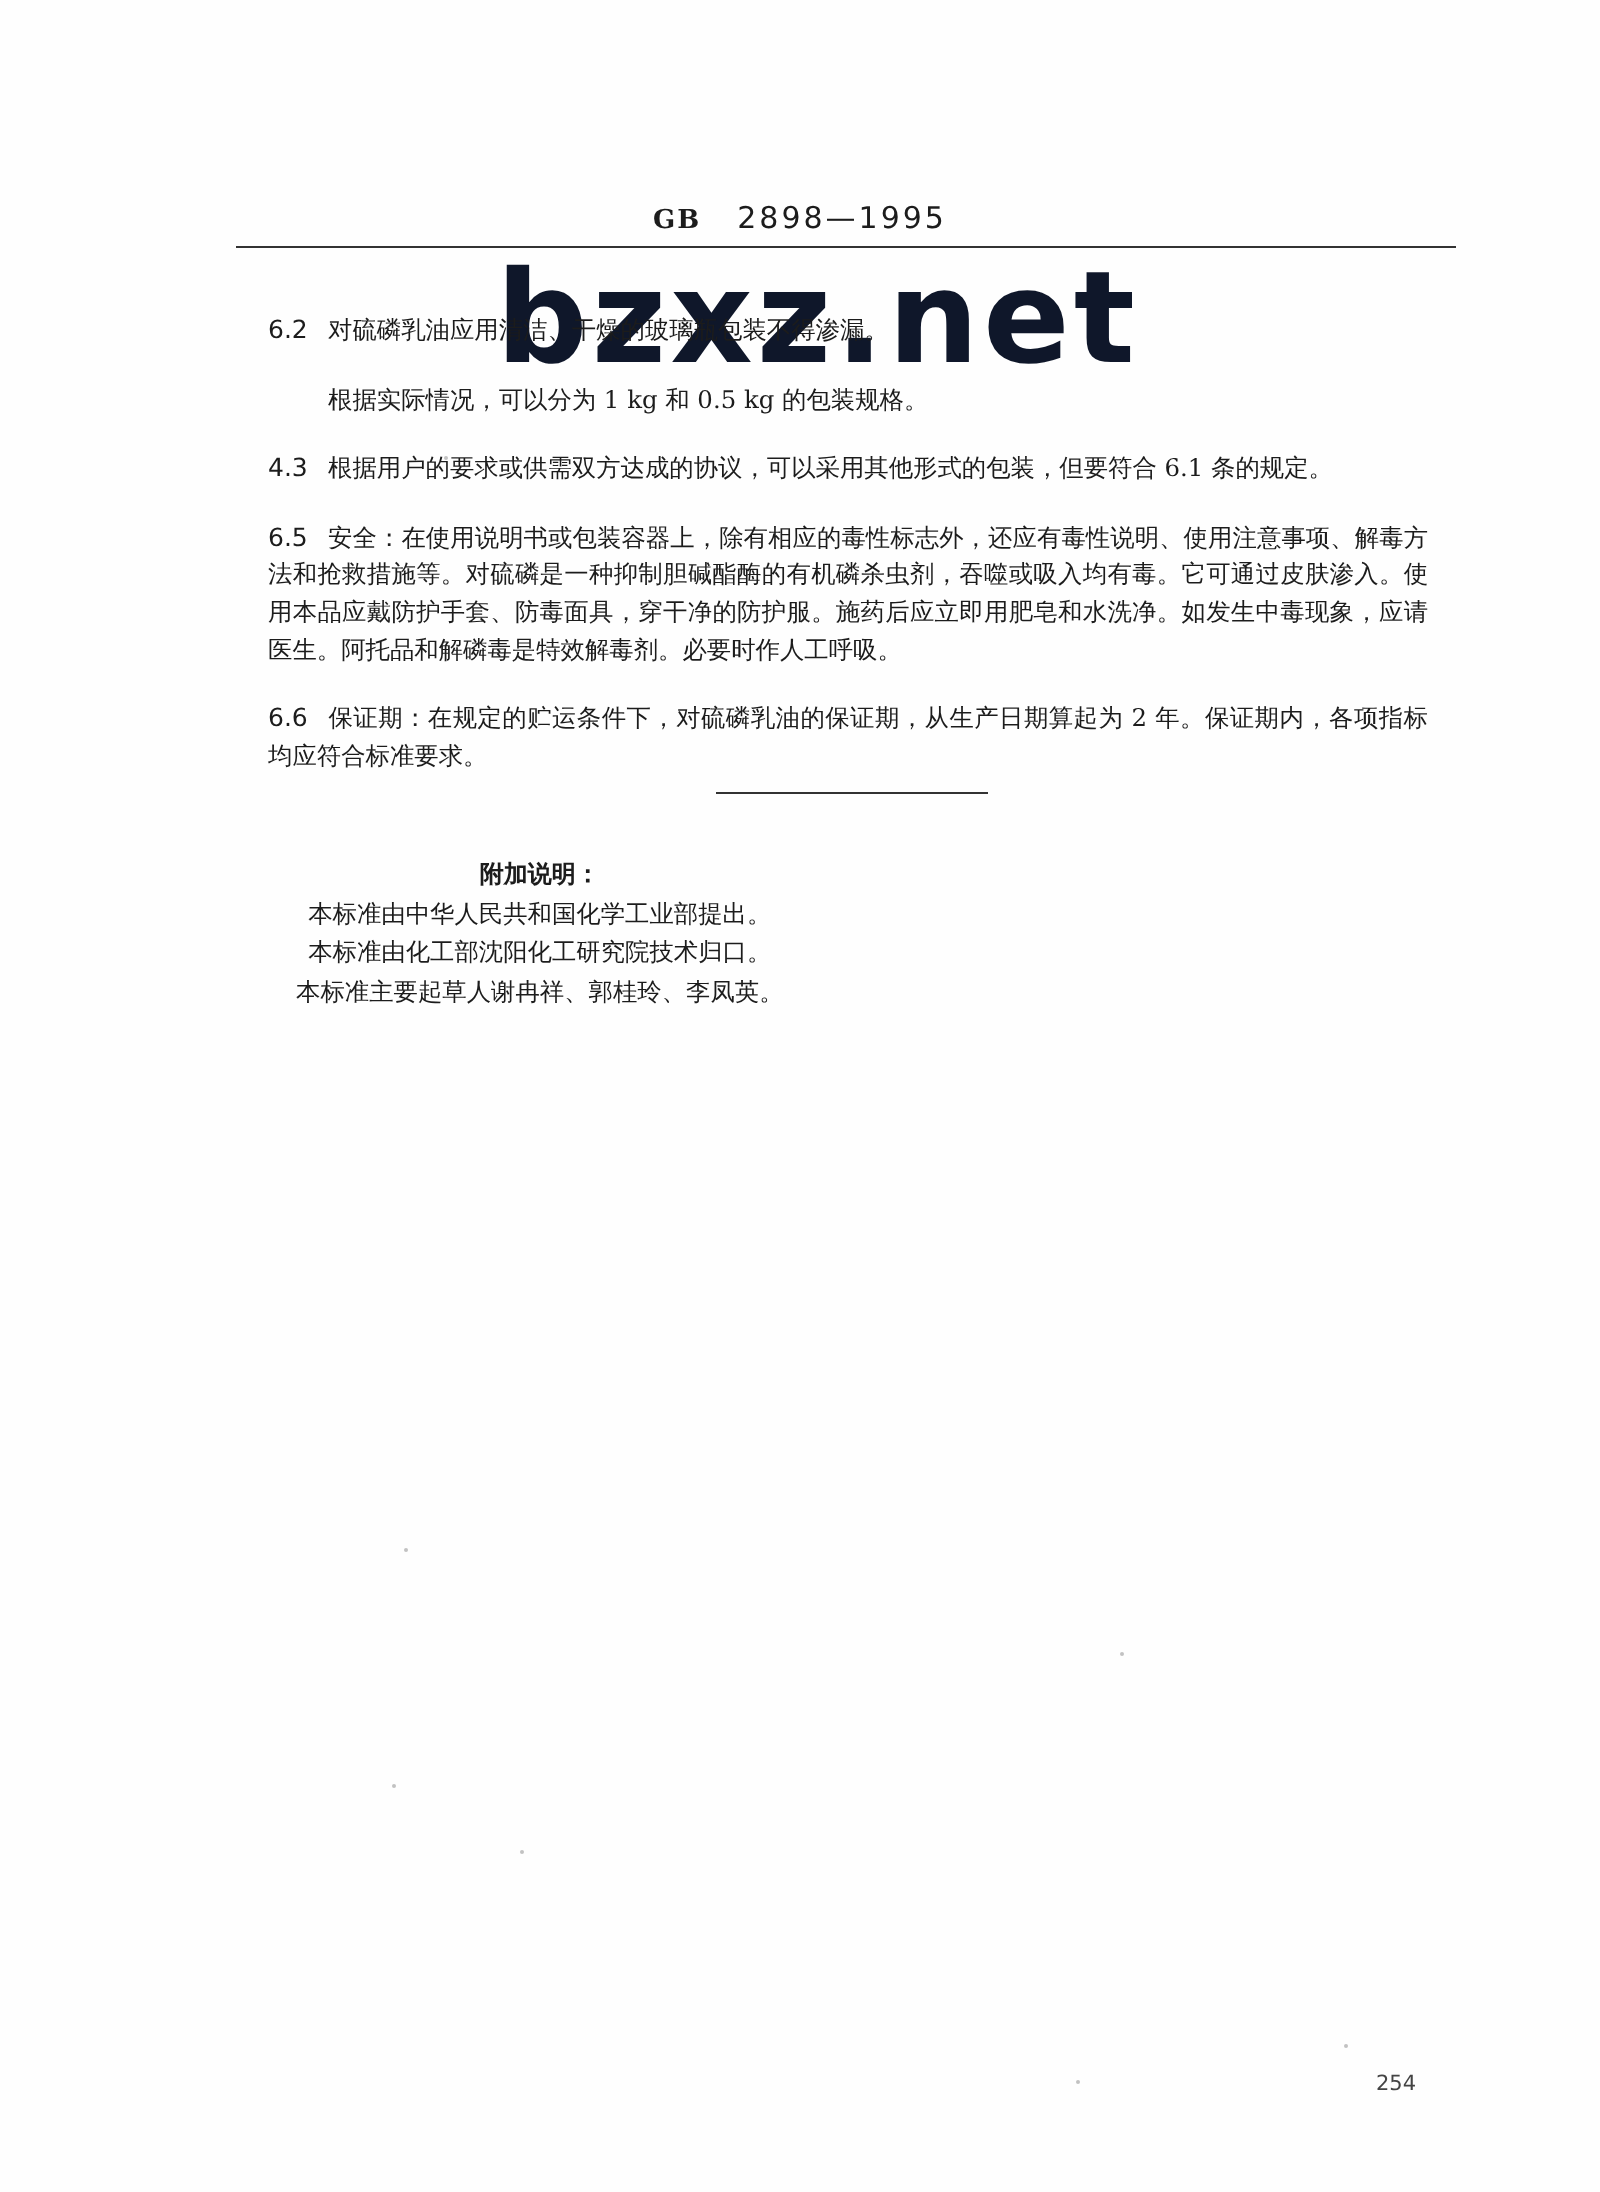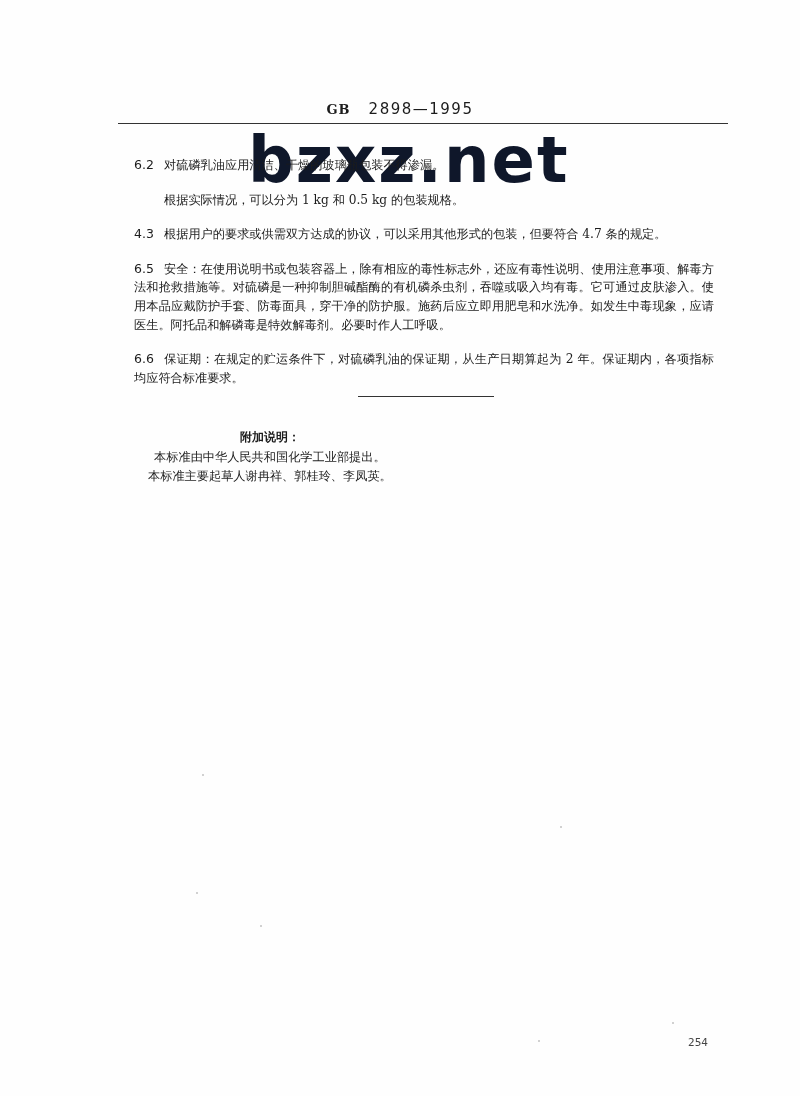--- a/index.html
+++ b/index.html
@@ -140,35 +140,36 @@
   <div class="header-rule"></div>
 
   <div class="body-text">
     <p class="clause">
       <span class="no">6.2</span><span>对硫磷乳油应用清洁、干燥的玻璃瓶包装不得渗漏。</span>
     </p>
     <p class="clause indent">
       <span>根据实际情况，可以分为 1 kg 和 0.5 kg 的包装规格。</span>
     </p>
     <p class="clause">
-      <span class="no">4.3</span><span>根据用户的要求或供需双方达成的协议，可以采用其他形式的包装，但要符合 4.7 条的规定。</span>
+      <span class="no">4.3</span><span>根据用户的要求或供需双方达成的协议，可以采用其他形式的包装，但要符合 6.1 条的规定。</span>
     </p>
     <p class="clause">
       <span class="no">6.5</span><span>安全：在使用说明书或包装容器上，除有相应的毒性标志外，还应有毒性说明、使用注意事项、解毒方法和抢救措施等。对硫磷是一种抑制胆碱酯酶的有机磷杀虫剂，吞噬或吸入均有毒。它可通过皮肤渗入。使用本品应戴防护手套、防毒面具，穿干净的防护服。施药后应立即用肥皂和水洗净。如发生中毒现象，应请医生。阿托品和解磷毒是特效解毒剂。必要时作人工呼吸。</span>
     </p>
     <p class="clause">
       <span class="no">6.6</span><span>保证期：在规定的贮运条件下，对硫磷乳油的保证期，从生产日期算起为 2 年。保证期内，各项指标均应符合标准要求。</span>
     </p>
   </div>
 
   <div class="separator"></div>
 
   <div class="appendix">
     <span class="line title">附加说明：</span>
     <span class="line">本标准由中华人民共和国化学工业部提出。</span>
+    <span class="line">本标准由化工部沈阳化工研究院技术归口。</span>
     <span class="line">本标准主要起草人谢冉祥、郭桂玲、李凤英。</span>
   </div>
 
   <div class="page-number">254</div>
 
   <div class="speck" style="left:202px;top:774px;"></div>
   <div class="speck" style="left:196px;top:892px;"></div>
   <div class="speck" style="left:260px;top:925px;"></div>
   <div class="speck" style="left:222px;top:228px;"></div>
   <div class="speck" style="left:538px;top:1040px;"></div>

